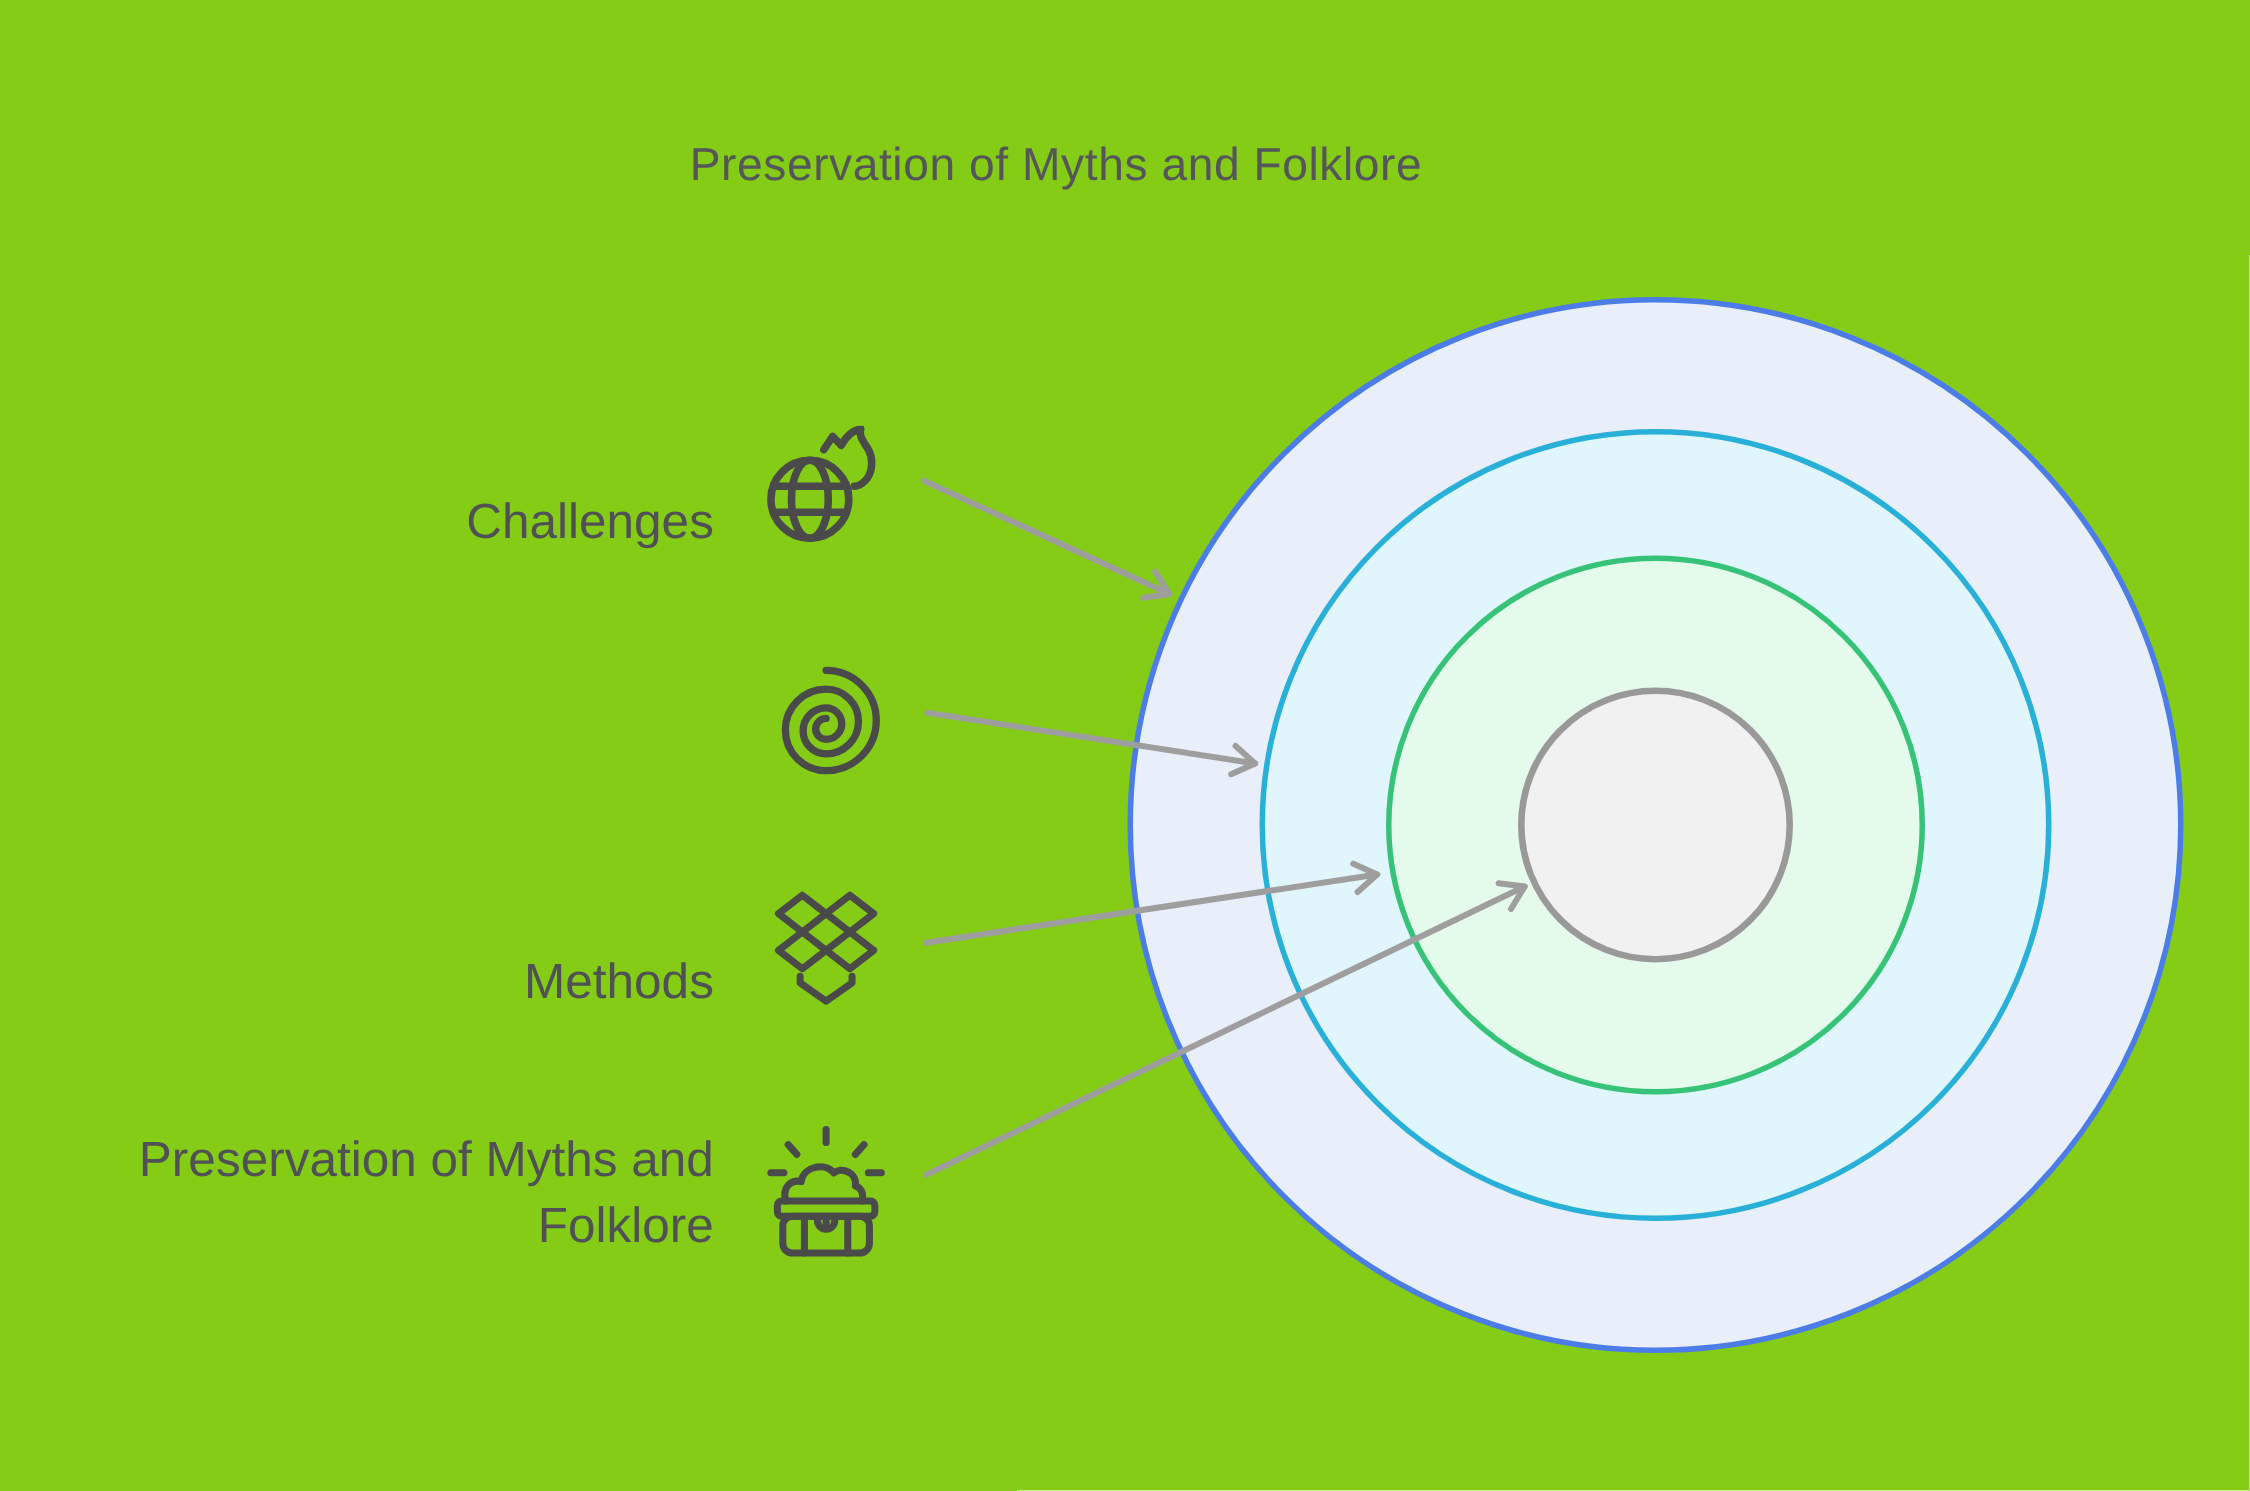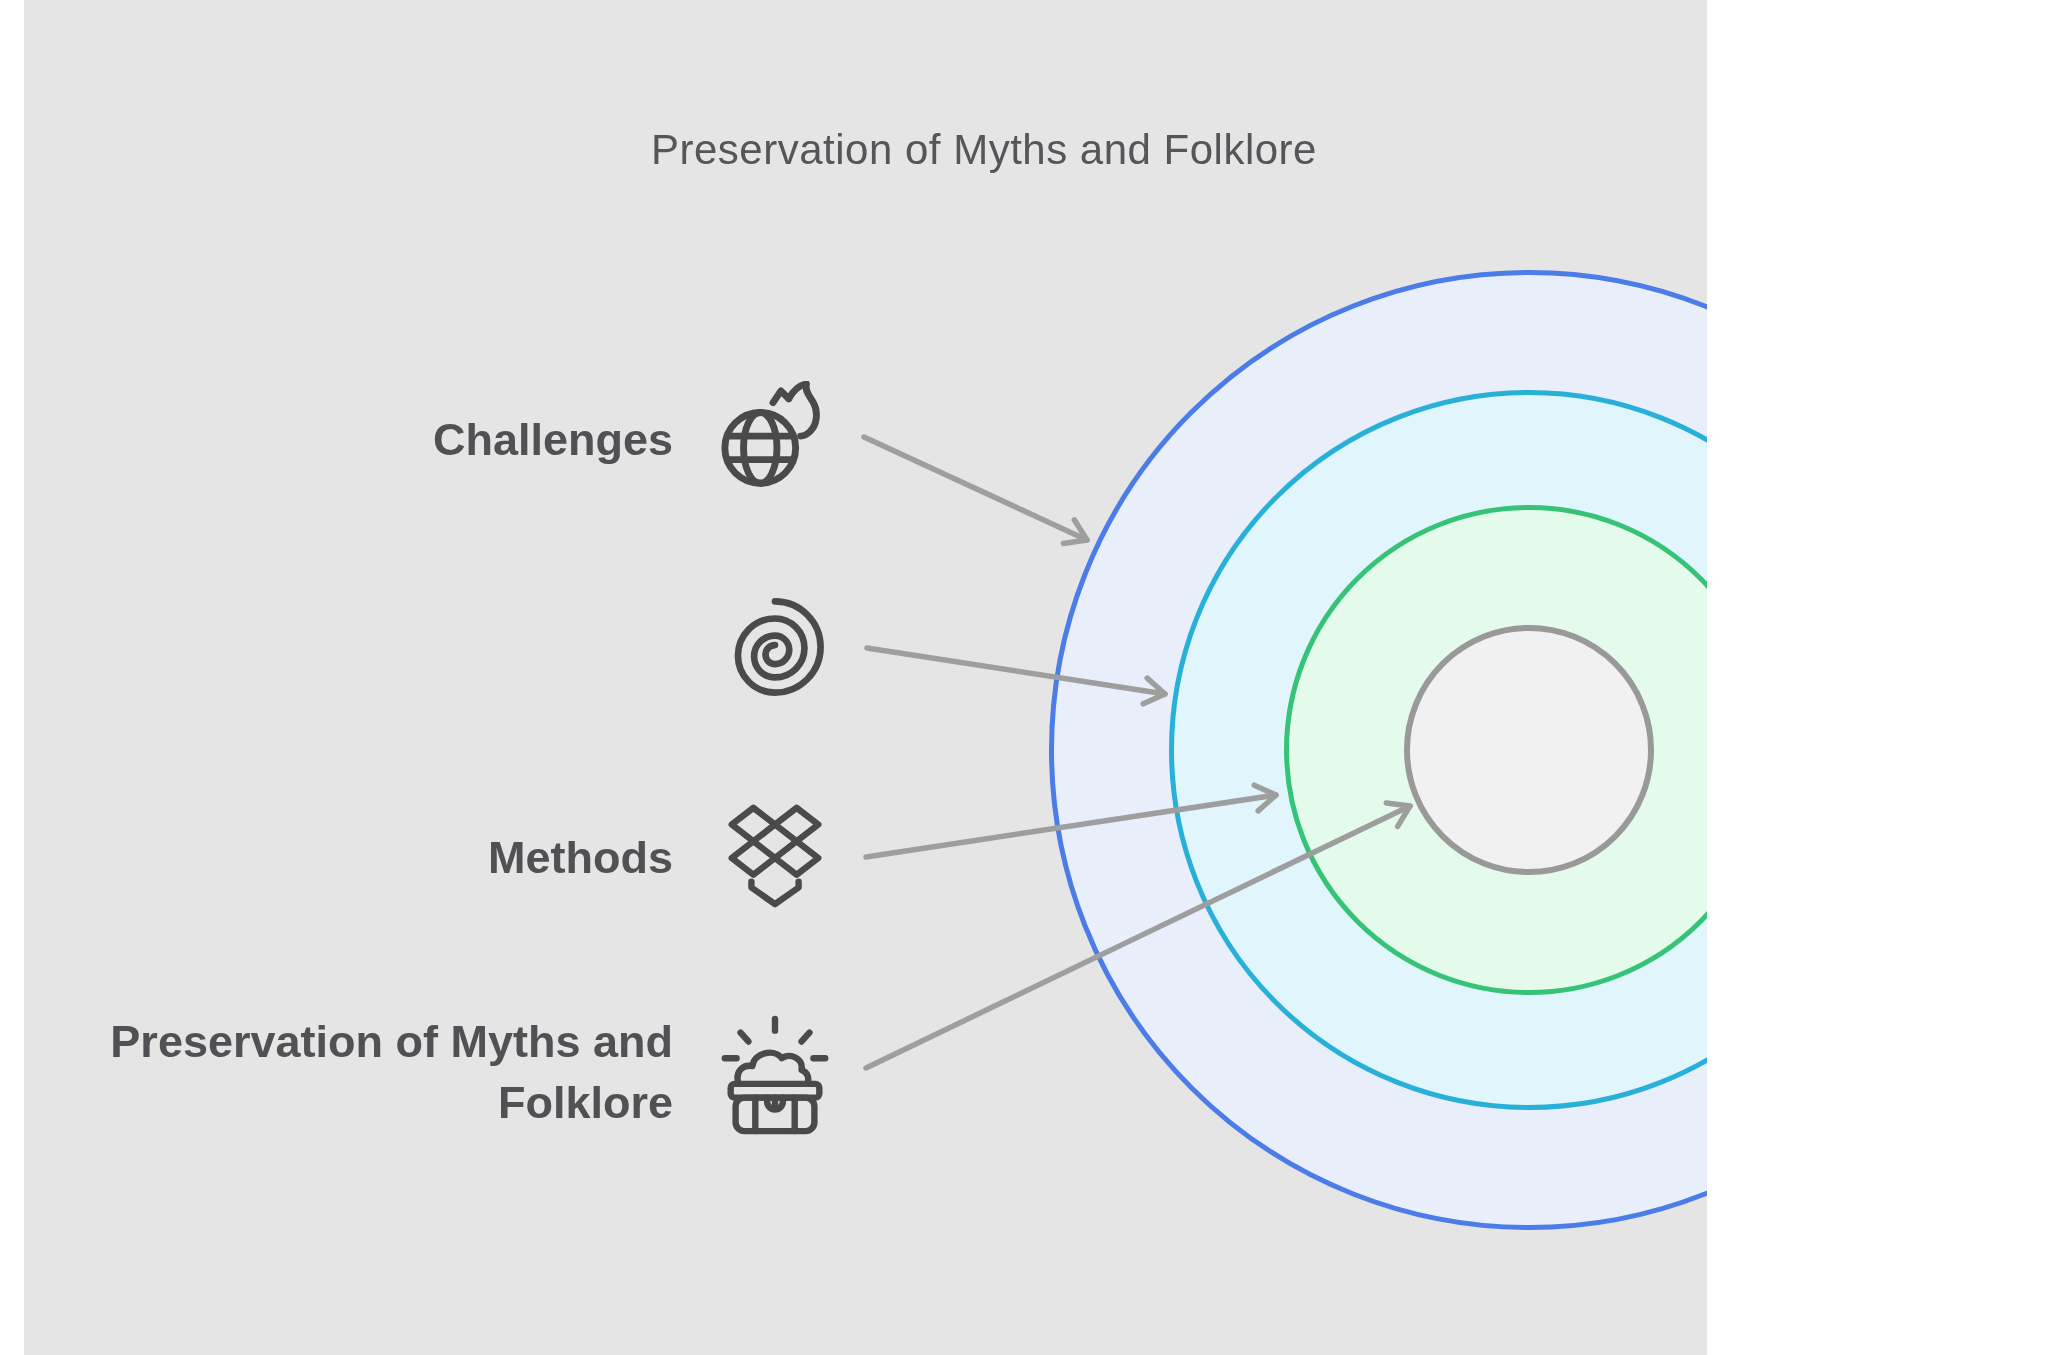--- a/index.html
+++ b/index.html
@@ -1,45 +1,43 @@
 <!DOCTYPE html>
 <html><head>
 <meta charset="utf-8">
 <style>
   * { box-sizing: border-box; }
   html, body { margin: 0; padding: 0; background: #ffffff; }
   #canvas {
     position: relative;
-    width: 1683px;
+    width: 2045px;
     height: 1355px;
-    background: #e5e5e5;
+    background: #84cc16;
     font-family: "Liberation Sans", sans-serif;
     overflow: hidden;
-    margin-left: 24px;
   }
   .title {
     position: absolute;
     left: 310px;
     top: 126px;
     width: 1300px;
     text-align: center;
     font-size: 42px;
     color: #56565a;
     letter-spacing: 0.5px;
   }
   .legend-row {
     position: absolute;
     left: 40px;
     width: 775px;
     height: 130px;
     display: flex;
-    align-items: center;
+    align-items: flex-end;
     justify-content: flex-end;
     gap: 38px;
-    font-weight: bold;
   }
   .legend-row .label {
     flex: 1 1 auto;
     text-align: right;
     font-size: 45px;
     line-height: 1.35;
     color: #515155;
   }
   .legend-row .icon-wrap {
     flex: 0 0 128px;

